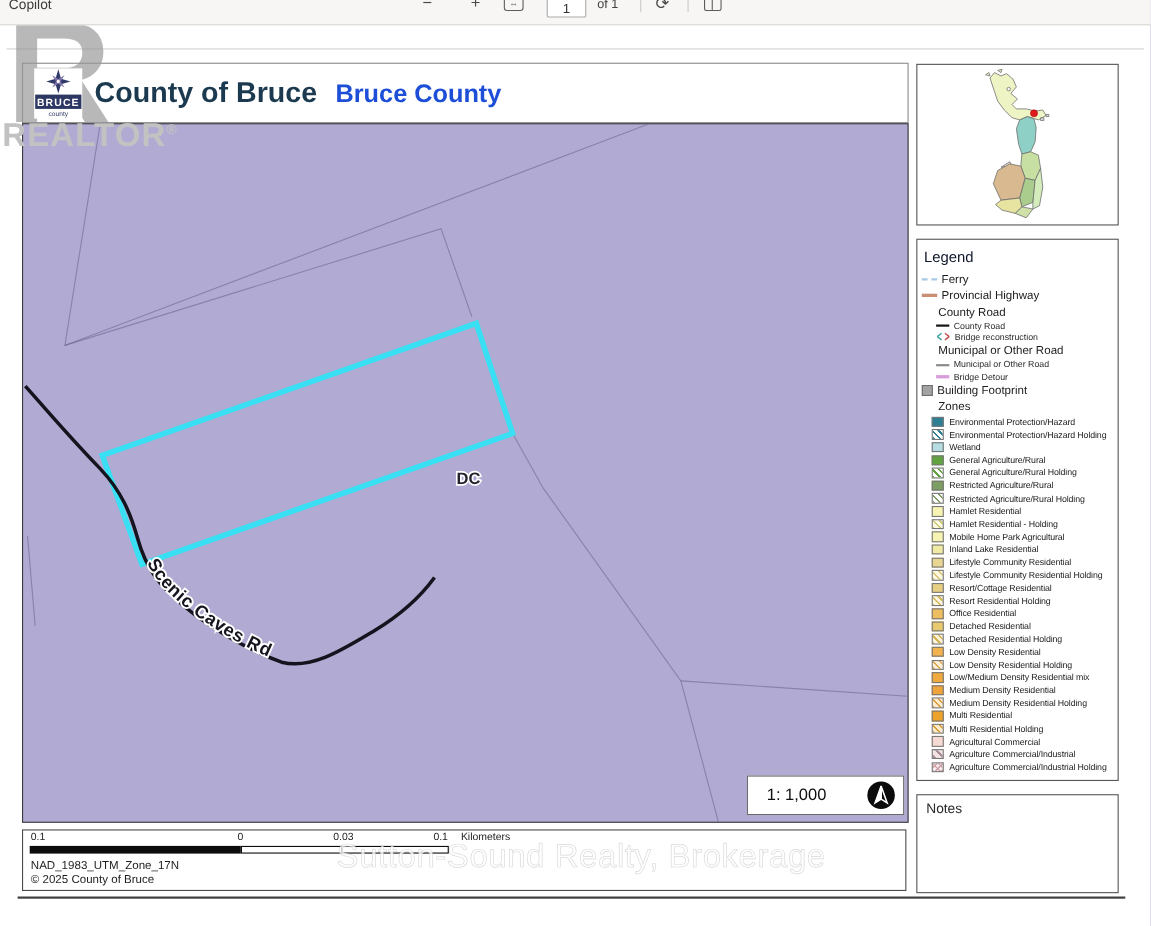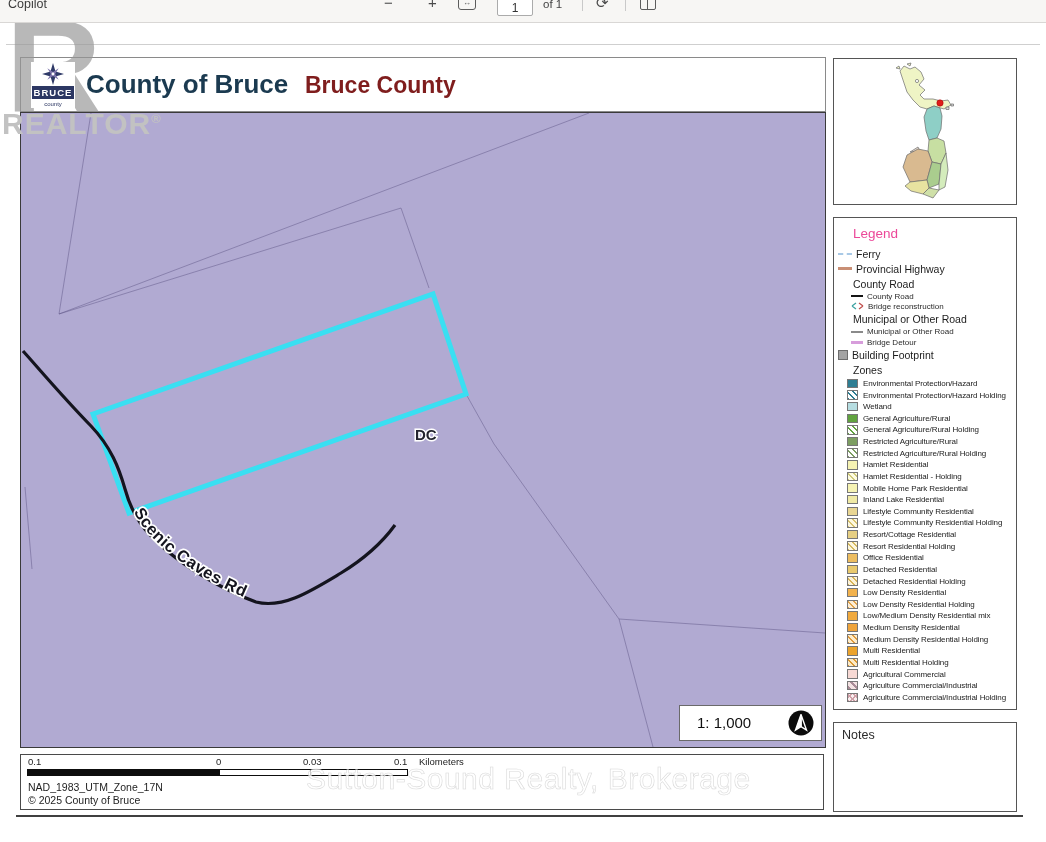--- a/index.html
+++ b/index.html
@@ -27,21 +27,21 @@
   
   .box{position:absolute;background:#fff;border:1px solid #5a5a5a;box-sizing:border-box;}
   .header-box{left:20px;top:57px;width:806px;height:55px;border-color:#8a8a8a;}
   .map-box{left:20px;top:112px;width:806px;height:636px;border-color:#3a3a3a;background:#b1aad2;overflow:hidden;}
   .footer-box{left:20px;top:754px;width:804px;height:56px;border-color:#4a4a4a;}
   .inset-box{left:833px;top:58px;width:184px;height:147px;border-color:#555;}
   .legend-box{left:833px;top:217px;width:184px;height:493px;border-color:#555;overflow:hidden;padding-top:5px;}
   .notes-box{left:833px;top:722px;width:184px;height:90px;border-color:#555;}
 
   .h-title{position:absolute;left:86px;top:69px;font-size:26px;font-weight:700;color:#1b3a50;z-index:6;}
-  .h-sub{position:absolute;left:305px;top:72px;font-size:23px;font-weight:700;color:#7f1d1d;z-index:6;}
+  .h-sub{position:absolute;left:305px;top:72px;font-size:23px;font-weight:700;color:#1d4ed8;z-index:6;}
   .logo{position:absolute;left:31px;top:62px;z-index:6;}
 
   .mapsvg{position:absolute;left:21px;top:113px;}
   .roadlabel{font-size:16.5px;font-weight:bold;fill:#15151f;stroke:#ffffff;stroke-width:3.4px;
              paint-order:stroke;letter-spacing:0.6px;font-family:"Liberation Sans",sans-serif;}
   .dclabel{font-size:15px;font-weight:bold;fill:#23232e;stroke:#ffffff;stroke-width:3px;
            paint-order:stroke;font-family:"Liberation Sans",sans-serif;}
 
   .scalebox{position:absolute;left:679px;top:705px;width:143px;height:36px;background:#fff;
             border:1px solid #6a6a6a;box-sizing:border-box;z-index:3;}
@@ -54,21 +54,21 @@
   .sb-white{position:absolute;left:219px;top:769px;width:189px;height:7px;background:#fff;
             border:1px solid #0d0d0d;box-sizing:border-box;}
   .sb-tick{position:absolute;left:310px;top:769px;width:1px;height:7px;background:#0d0d0d;}
   .proj{position:absolute;left:28px;top:781px;font-size:10.5px;color:#1e1e1e;text-align:right;}
   .copy{position:absolute;left:28px;top:794px;font-size:10.5px;color:#1e1e1e;}
   .disc{position:absolute;left:500px;top:757px;width:318px;text-align:right;font-size:8.8px;
         color:#8b8b8b;line-height:11.3px;}
   .disc .warn{font-size:10.6px;color:#2e2e2e;margin-top:1px;}
 
   
-  .lg-title{margin:3px 0 5px 19px;font-size:13.5px;color:#ec4899;}
+  .lg-title{margin:3px 0 5px 6px;font-size:13.5px;color:#0f172a;}
   .lg-toprow{display:flex;align-items:center;height:15px;padding-left:4px;gap:4px;font-size:10.5px;color:#1c1c1c;}
   .lg-head{height:15px;padding-left:19px;font-size:10.5px;color:#1c1c1c;display:flex;align-items:center;}
   .lg-subrow{display:flex;align-items:center;height:10.4px;padding-left:17px;gap:4px;font-size:8px;color:#2a2a2a;}
   .lg-zone{display:flex;align-items:center;height:11.63px;padding-left:13px;gap:5px;font-size:8px;
            letter-spacing:-0.1px;color:#222;white-space:nowrap;}
   .lg-chip{width:11px;height:9.5px;border:1px solid #777;flex:0 0 auto;box-sizing:border-box;}
   .lg-sym{display:inline-block;flex:0 0 auto;}
   .notes-title{position:absolute;left:8px;top:5px;font-size:12.5px;color:#2a2a2a;}
 
   
@@ -239,21 +239,21 @@
       <div class="lg-zone">
         <span class="lg-chip" style="background: rgb(246, 243, 179);"></span>
         <span>Hamlet Residential</span>
       </div>
       <div class="lg-zone">
         <span class="lg-chip" style="background: repeating-linear-gradient(45deg, rgb(207, 201, 122) 0px, rgb(207, 201, 122) 1.4px, rgb(253, 251, 226) 1.4px, rgb(253, 251, 226) 4.2px);"></span>
         <span>Hamlet Residential - Holding</span>
       </div>
       <div class="lg-zone">
         <span class="lg-chip" style="background: rgb(246, 243, 179);"></span>
-        <span>Mobile Home Park Residential</span>
+        <span>Mobile Home Park Agricultural</span>
       </div>
       <div class="lg-zone">
         <span class="lg-chip" style="background: rgb(240, 234, 165);"></span>
         <span>Inland Lake Residential</span>
       </div>
       <div class="lg-zone">
         <span class="lg-chip" style="background: rgb(233, 214, 147);"></span>
         <span>Lifestyle Community Residential</span>
       </div>
       <div class="lg-zone">

